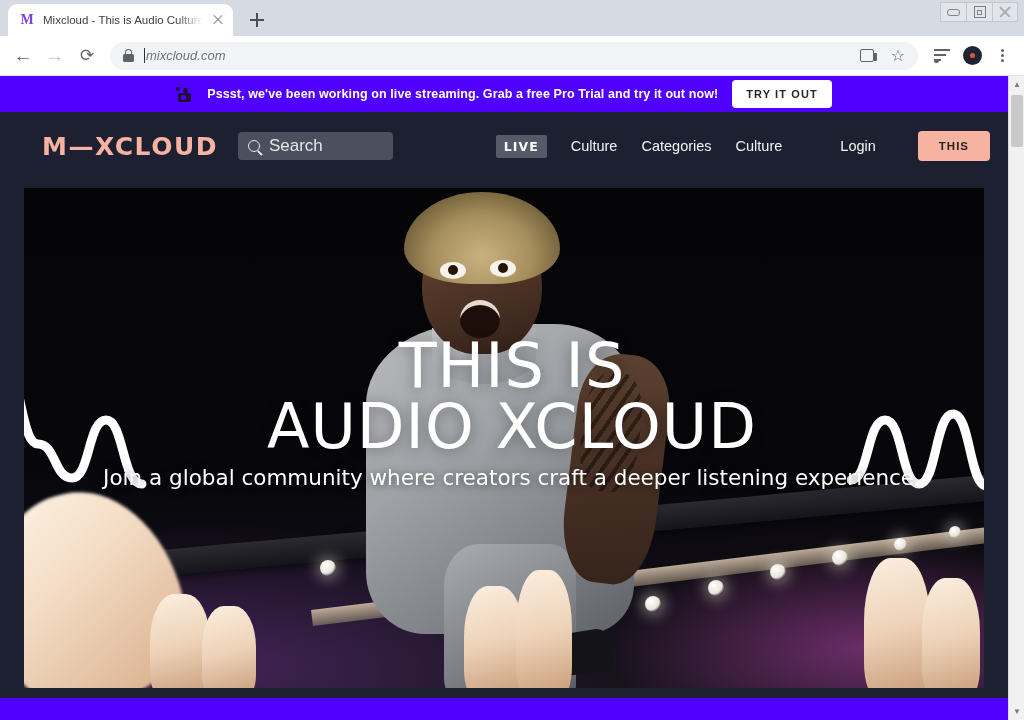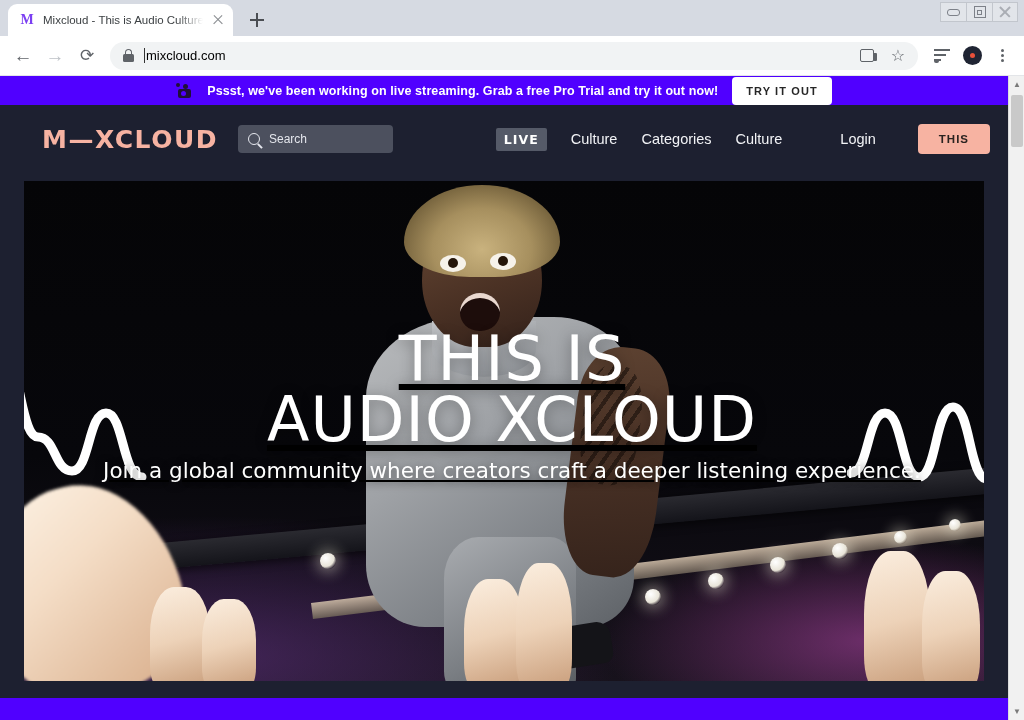--- a/index.html
+++ b/index.html
@@ -96,21 +96,21 @@
   .lock-icon .body {
     position: absolute; left: 1px; bottom: 0; width: 11px; height: 8px;
     background: #5f6368; border-radius: 1.5px;
   }
   .lock-icon .shackle {
     position: absolute; left: 3.2px; top: 0; width: 6.6px; height: 6px;
     border: 1.6px solid #5f6368; border-bottom: none; border-radius: 4px 4px 0 0;
   }
   .url-wrap { display: flex; align-items: center; flex: 1 1 auto; }
   .caret { width: 1px; height: 15px; background: #333; margin-right: 1px; }
-  .url-text { font-size: 13px; color: #000000; white-space: nowrap; }
+  .url-text { font-size: 13px; color: #737373; white-space: nowrap; font-style: italic; }
 
   .omni-right { display: flex; align-items: center; gap: 2px; margin-left: auto; }
   .tb-icon { width: 28px; height: 28px; display: flex; align-items: center; justify-content: center; }
   .cast-ic { width: 17px; height: 13px; position: relative; }
   .cast-ic .scr { position: absolute; inset: 0 3px 0 0; border: 1.5px solid #5f6368; border-radius: 2px; }
   .cast-ic .dot { position: absolute; right: 0; bottom: 1px; width: 3.5px; height: 8px; background:#5f6368; border-radius:1px;}
   .star-ic { font-size: 16px; color: #5f6368; line-height: 1; }
   .list-ic { width: 16px; height: 13px; position: relative; }
   .list-ic span { position: absolute; left: 0; height: 1.6px; background: #5f6368; }
   .list-ic span:nth-child(1){ top:0; width:16px;}
@@ -130,21 +130,21 @@
     position: absolute; left: 0; top: 76px; width: 1024px; height: 644px;
     background: #ffffff; overflow: hidden;
   }
   .page {
     position: absolute; left: 0; top: 0; width: 1008px; height: 644px;
     background: #1d2030; overflow: hidden;
   }
 
   
   .promo {
-    height: 29px; background: #5000ff;
+    height: 36px; background: #5000ff;
     display: flex; align-items: center; justify-content: center; gap: 14px;
   }
   .promo-ic { width: 17px; height: 15px; position: relative; flex: 0 0 17px; }
   .promo-ic .cam { position:absolute; left:2px; bottom:0; width:13px; height:9px; background:#201038; border-radius:2px;}
   .promo-ic .lens{ position:absolute; left:4.5px; bottom:2px; width:5px; height:5px; border-radius:50%; background:#5000ff;}
   .promo-ic .d1  { position:absolute; left:0px;  top:0px; width:4px;height:4px;border-radius:50%;background:#201038;}
   .promo-ic .d2  { position:absolute; left:7px;  top:1px; width:5px;height:5px;border-radius:50%;background:#201038;}
   .promo-text { font-size: 12.5px; font-weight: bold; color: #ffffff; letter-spacing: .1px; }
   .promo-btn {
     background: #ffffff; color: #262626; font-size: 11px; font-weight: bold;
@@ -165,21 +165,21 @@
     border-radius: 4px; display: flex; align-items: center; padding: 0 10px; gap: 9px;
   }
   .mag {
     width: 12px; height: 12px; border: 1.7px solid #e6e8ef; border-radius: 50%;
     position: relative; flex: 0 0 12px;
   }
   .mag::after {
     content: ""; position: absolute; right: -4px; bottom: -3px;
     width: 6px; height: 1.8px; background: #e6e8ef; transform: rotate(45deg);
   }
-  .search-ph { font-size: 12px; color: #e4e6ec; }
+  .search-ph { font-size: 17px; color: #e4e6ec; }
 
   .navlinks { margin-left: auto; display: flex; align-items: center; gap: 24px; }
   .live-badge {
     background: #555a68; color: #ffffff; font-size: 12.5px; font-weight: bold;
     letter-spacing: 1px; padding: 4px 8px; border-radius: 2px;
     font-family: "DejaVu Sans", sans-serif;
   }
   .navlink { font-size: 14.5px; color: #f2f3f6; }
   .navlink.login { margin-left: 34px; }
   .join-btn {
@@ -288,21 +288,21 @@
     border-radius: 40% 40% 20% 20% / 45% 45% 25% 25%;
     filter: blur(.5px);
   }
 
   .wave { position: absolute; top: 170px; height: 140px; pointer-events: none; }
   .wave.left  { left: -26px; width: 150px; }
   .wave.right { right: -28px; width: 165px; }
 
   .hero-copy {
     position: absolute; left: 16px; right: 0; top: 148px;
-    text-align: center; padding: 0 10px; text-decoration: underline;
+    text-align: center; padding: 0 10px;
   }
   .headline {
     color: #ffffff; font-size: 62px; line-height: .98; letter-spacing: 1px;
     font-family: "DejaVu Sans", sans-serif; font-weight: 400;
     text-shadow: 0 2px 14px rgba(0,0,0,.35);
   }
   .subhead {
     margin-top: 6px; color: #ffffff; font-size: 21.5px; line-height: 1.34;
     font-family: "DejaVu Sans", sans-serif;
     text-shadow: 0 1px 8px rgba(0,0,0,.55);

